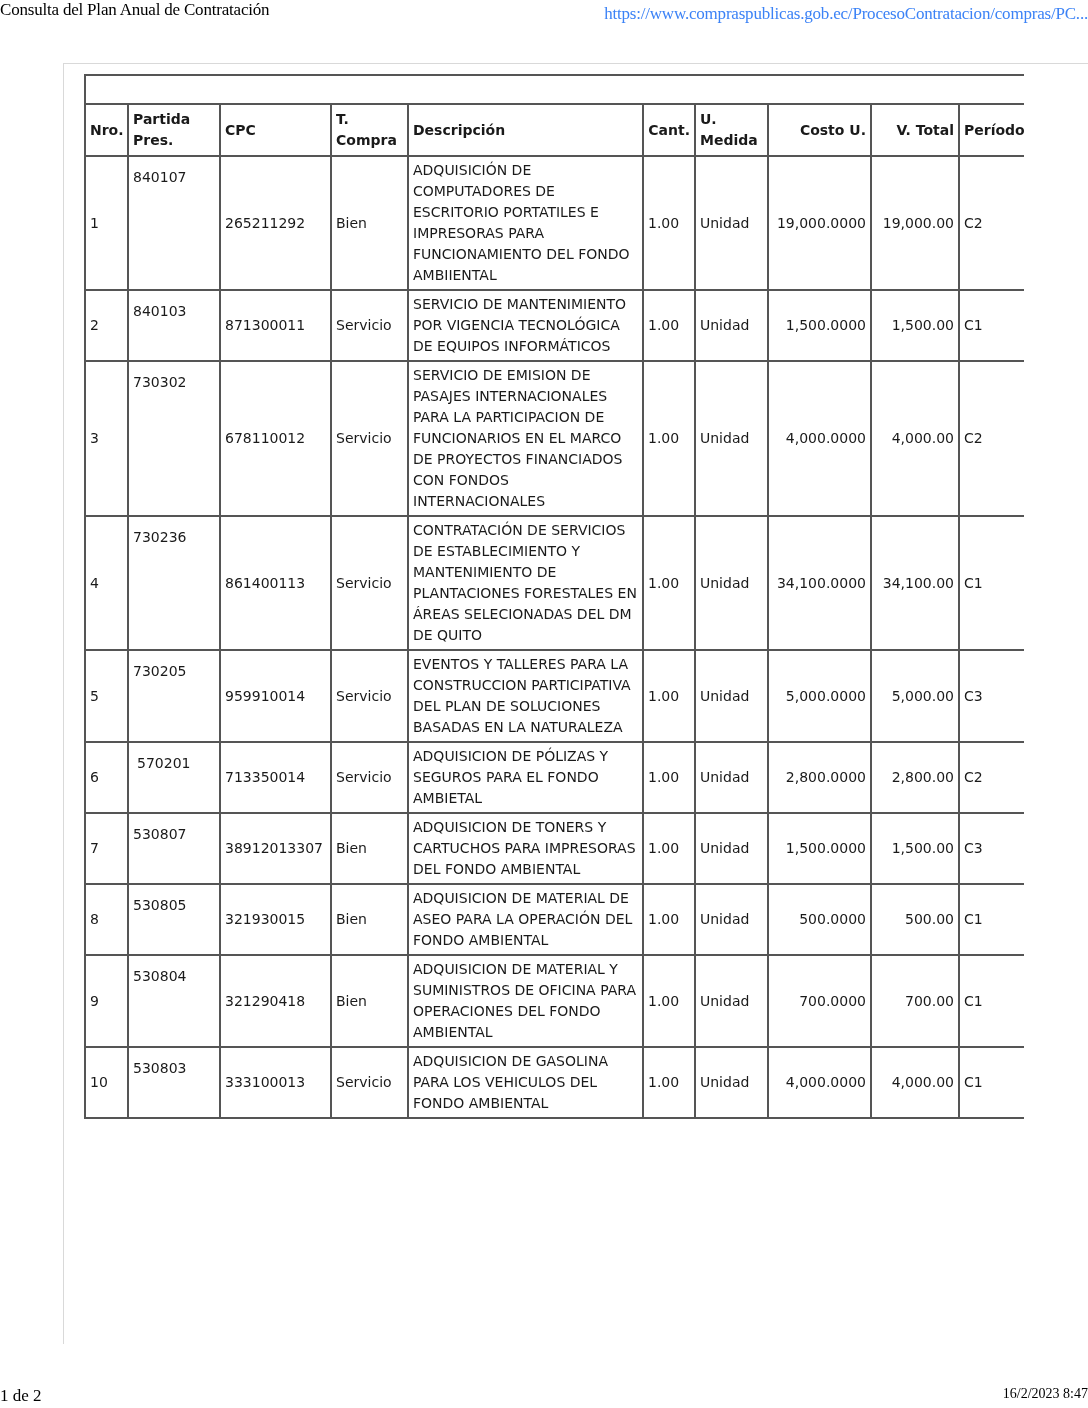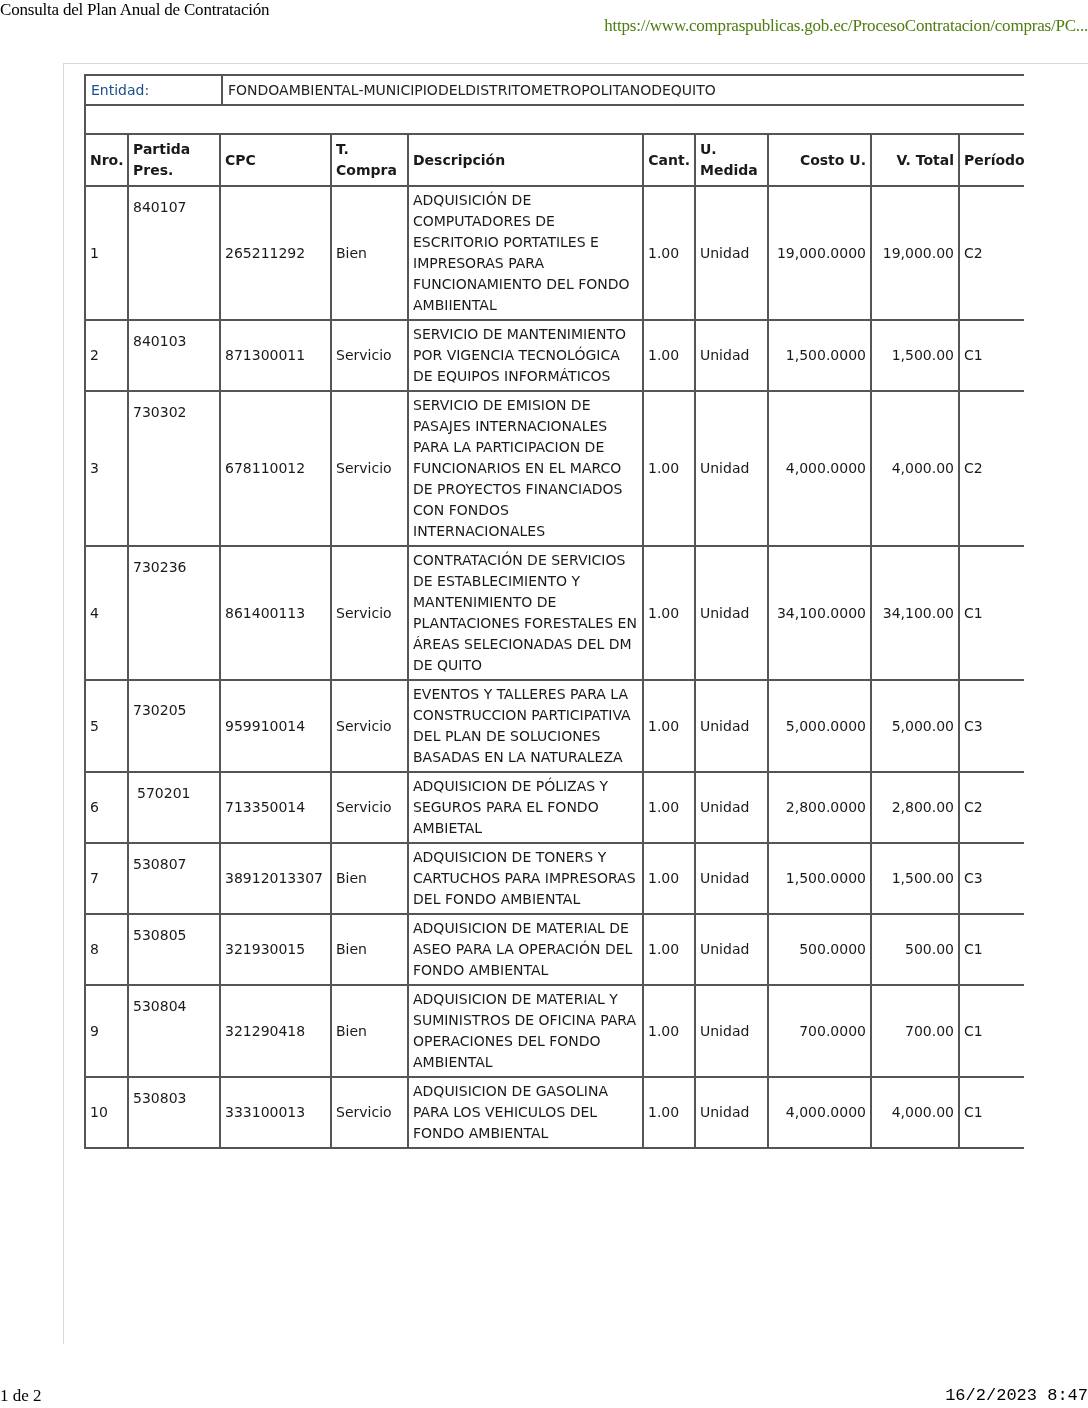--- a/index.html
+++ b/index.html
@@ -1,21 +1,21 @@
 <!DOCTYPE html>
 <html><head>
 <meta charset="utf-8">
 <style>
   html, body { margin: 0; padding: 0; background: #ffffff; }
   body { width: 1088px; height: 1408px; position: relative; overflow: hidden; font-family: "DejaVu Sans", sans-serif; color: #1a1a1a; }
 
   .print-header-left { position: absolute; left: 0; top: 0; font-family: "Liberation Serif", serif; font-size: 17px; color: #000; letter-spacing: -0.2px; }
-  .print-header-right { position: absolute; right: 0; top: 16px; font-family: "Liberation Serif", serif; font-size: 17px; color: #4d7c0f; letter-spacing: -0.2px; }
+  .print-header-right { position: absolute; right: 0; top: 4px; font-family: "Liberation Serif", serif; font-size: 17px; color: #3b82f6; letter-spacing: -0.2px; }
   .print-footer-left { position: absolute; left: 0; top: 1386px; font-family: "Liberation Serif", serif; font-size: 17px; color: #000; }
-  .print-footer-right { position: absolute; right: 0; top: 1386px; font-family: Liberation Mono, monospace; font-size: 17px; color: #000; }
+  .print-footer-right { position: absolute; right: 0; top: 1386px; font-family: Liberation Serif, serif; font-size: 14px; color: #000; }
 
   .page-frame { position: absolute; left: 63px; top: 63px; width: 1025px; height: 1280px; border-left: 1px solid #d9d9d9; border-top: 1px solid #d9d9d9; }
 
   .clip { position: absolute; left: 84px; top: 74px; width: 940px; height: 1260px; overflow: hidden; }
 
   table.info { border-collapse: collapse; width: 1000px; font-size: 14px; }
   table.info td { border: 2px solid #555; padding: 4px 5px; vertical-align: top; }
   table.info td.lbl { color: #1b4f8a; width: 125px; line-height: 20px; }
   table.info td.val { color: #222; line-height: 20px; }
   table.info tr.spacer td { height: 20px; border-bottom: none; }
@@ -32,24 +32,20 @@
 <body>
 
 <div class="print-header-left">Consulta del Plan Anual de Contratación</div>
 <div class="print-header-right">https://www.compraspublicas.gob.ec/ProcesoContratacion/compras/PC...</div>
 
 <div class="page-frame"></div>
 
 <div class="clip">
   <table class="info">
     <tbody>
-        <tr>
-      <td class="lbl">Entidad:</td>
-      <td class="val">FONDOAMBIENTAL-MUNICIPIODELDISTRITOMETROPOLITANODEQUITO</td>
-    </tr>
     <tr class="spacer">
       <td colspan="2"></td>
     </tr>
   </tbody>
     </table>
 
   <table class="items">
     <colgroup>
       <col style="width:43px">
       <col style="width:92px">
@@ -125,21 +121,21 @@
     <td>CONTRATACIÓN DE SERVICIOS DE ESTABLECIMIENTO Y MANTENIMIENTO DE PLANTACIONES FORESTALES EN ÁREAS SELECIONADAS DEL DM DE QUITO</td>
     <td>1.00</td>
     <td>Unidad</td>
     <td class="r">34,100.0000</td>
     <td class="r">34,100.00</td>
     <td>C1</td>
   </tr>
 
   <tr>
     <td>5</td>
-    <td class="pc" style="vertical-align: top; padding-top: 19px;">730205</td>
+    <td class="pc" style="vertical-align: top; padding-top: 10px;">730205</td>
     <td>959910014</td>
     <td>Servicio</td>
     <td>EVENTOS Y TALLERES PARA LA CONSTRUCCION PARTICIPATIVA DEL PLAN DE SOLUCIONES BASADAS EN LA NATURALEZA</td>
     <td>1.00</td>
     <td>Unidad</td>
     <td class="r">5,000.0000</td>
     <td class="r">5,000.00</td>
     <td>C3</td>
   </tr>
 

